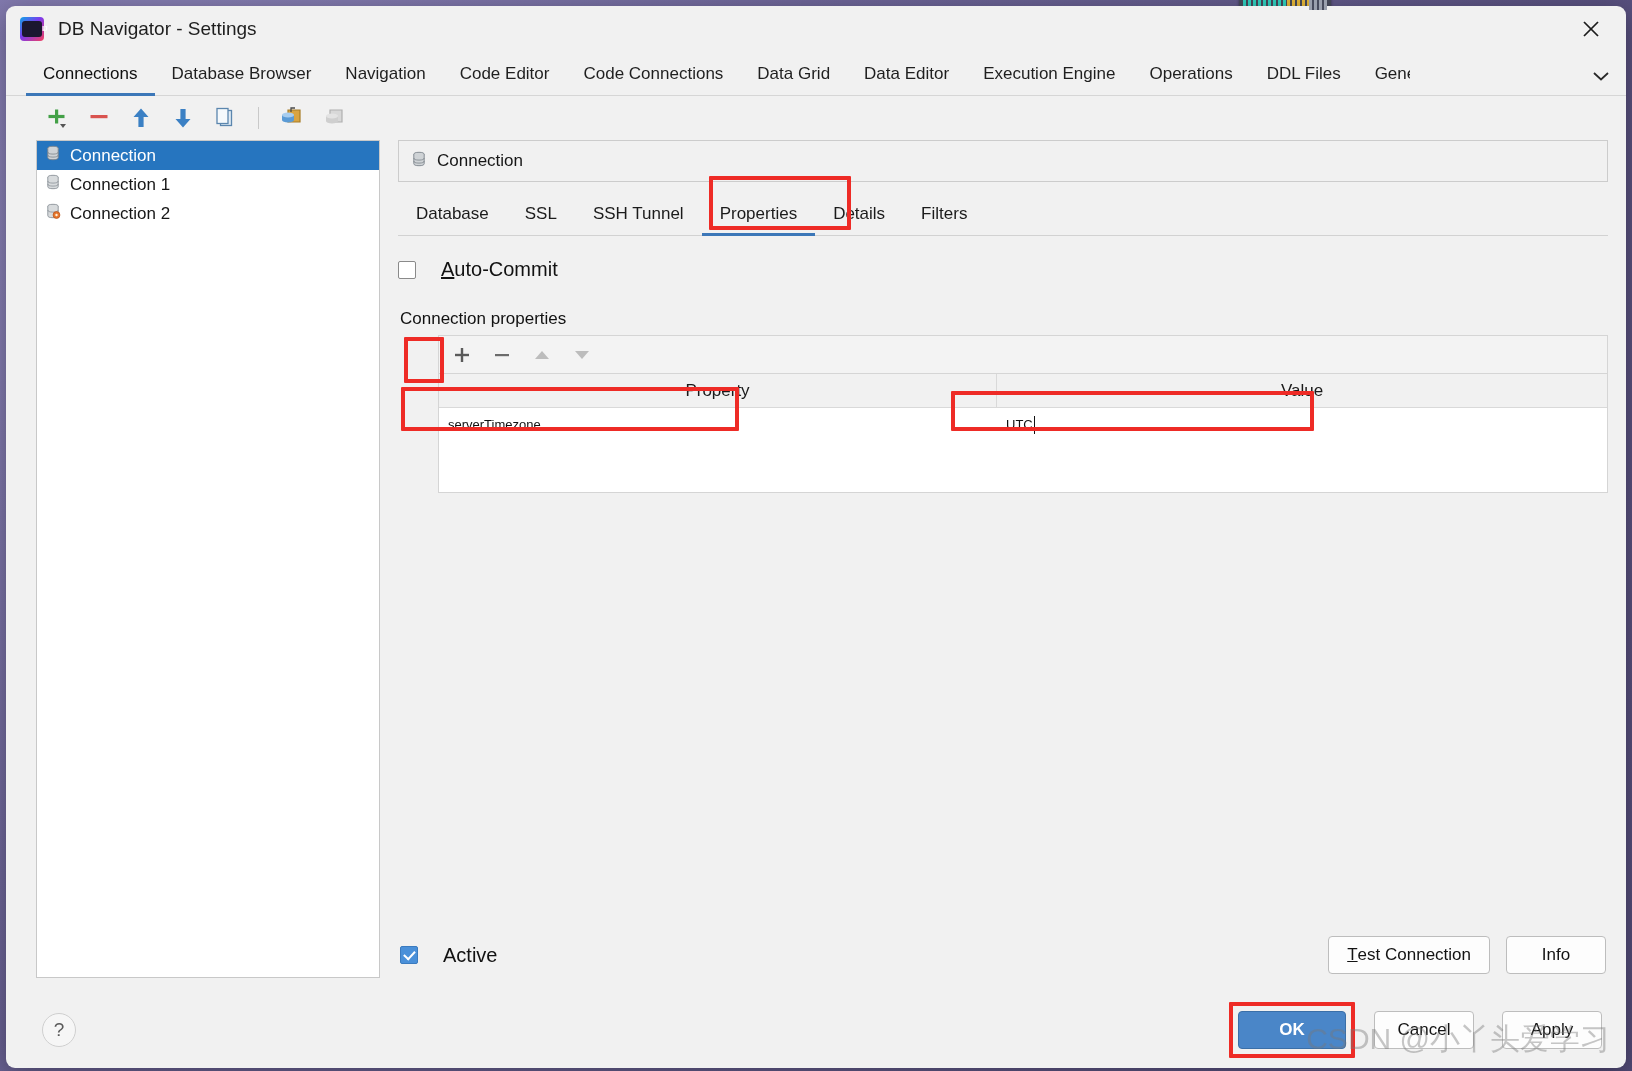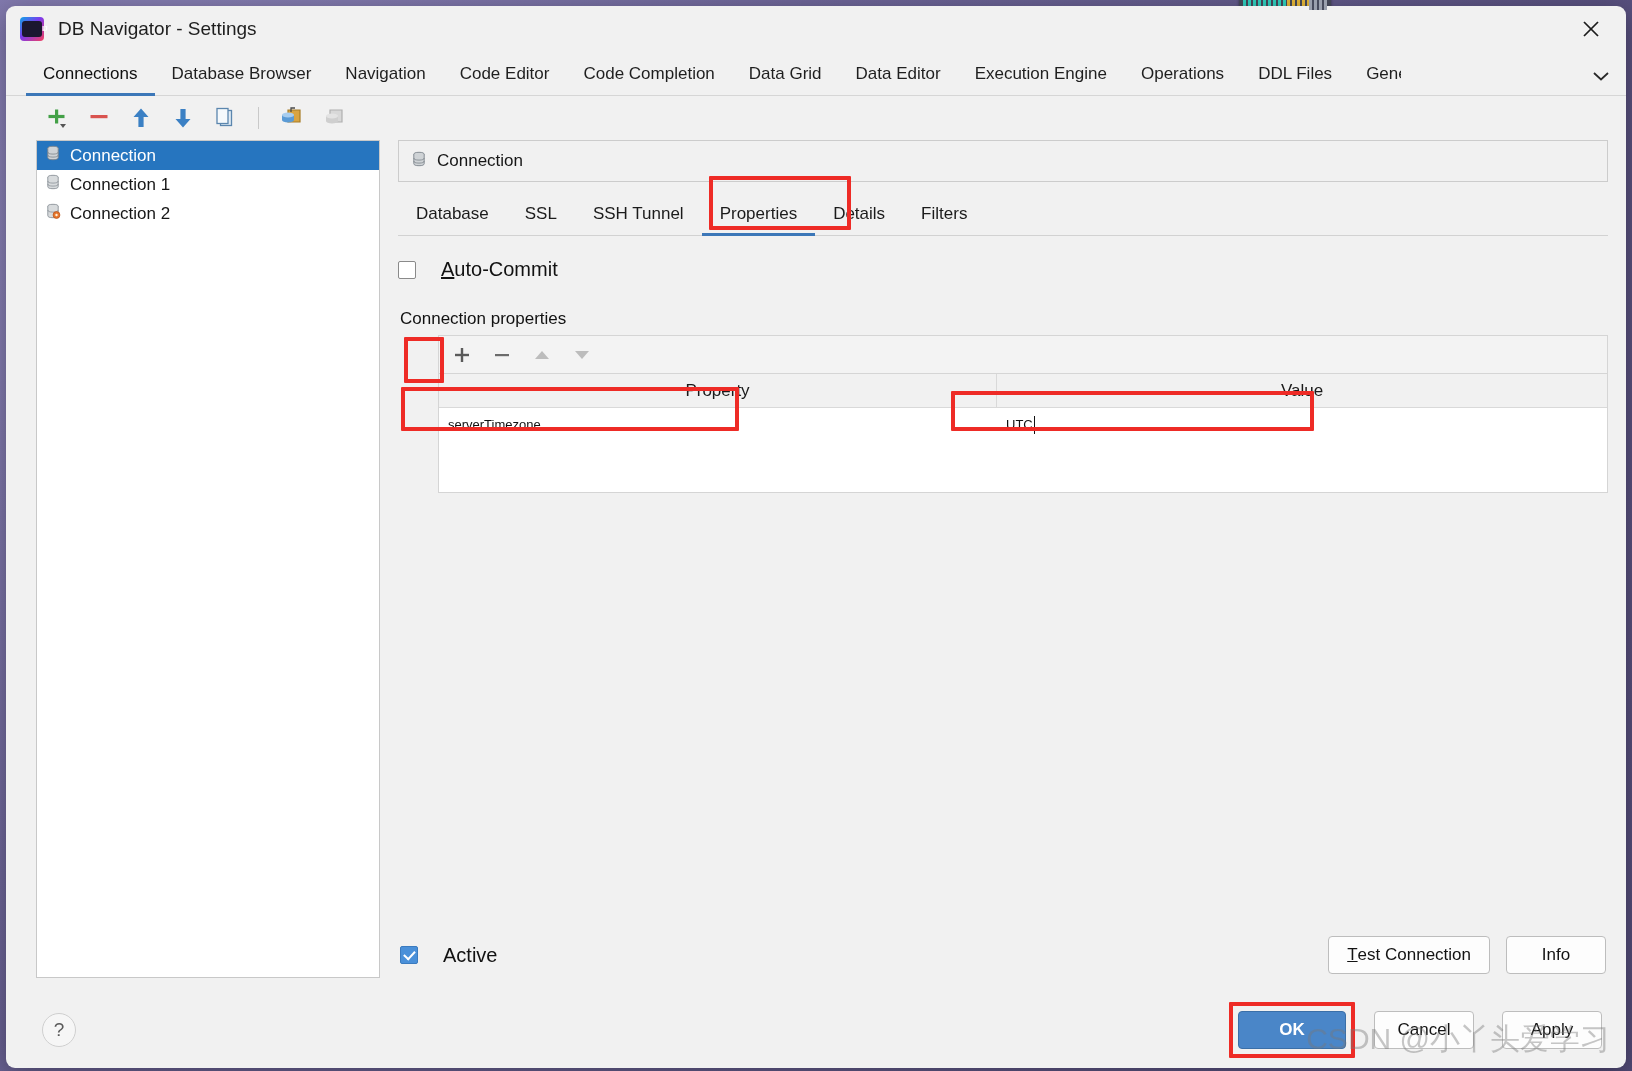--- a/index.html
+++ b/index.html
@@ -293,21 +293,21 @@
         <line x1="18" y1="4" x2="4" y2="18" stroke="#1c1c1c" stroke-width="1.7"></line>
       </svg>
     </div>
   </div>
 
   <div id="tabstrip">
     <div class="tab active">Connections</div>
     <div class="tab">Database Browser</div>
     <div class="tab">Navigation</div>
     <div class="tab">Code Editor</div>
-    <div class="tab">Code Completion</div>
+    <div class="tab">Code Connections</div>
     <div class="tab">Data Grid</div>
     <div class="tab">Data Editor</div>
     <div class="tab">Execution Engine</div>
     <div class="tab">Operations</div>
     <div class="tab">DDL Files</div>
     <div class="tab truncated">Gene</div>
     <div id="tab-overflow">
       <svg width="18" height="12" viewBox="0 0 18 12" aria-hidden="true">
         <polyline points="2,3 9,9.5 16,3" fill="none" stroke="#2a2a2a" stroke-width="1.8"></polyline>
       </svg>

